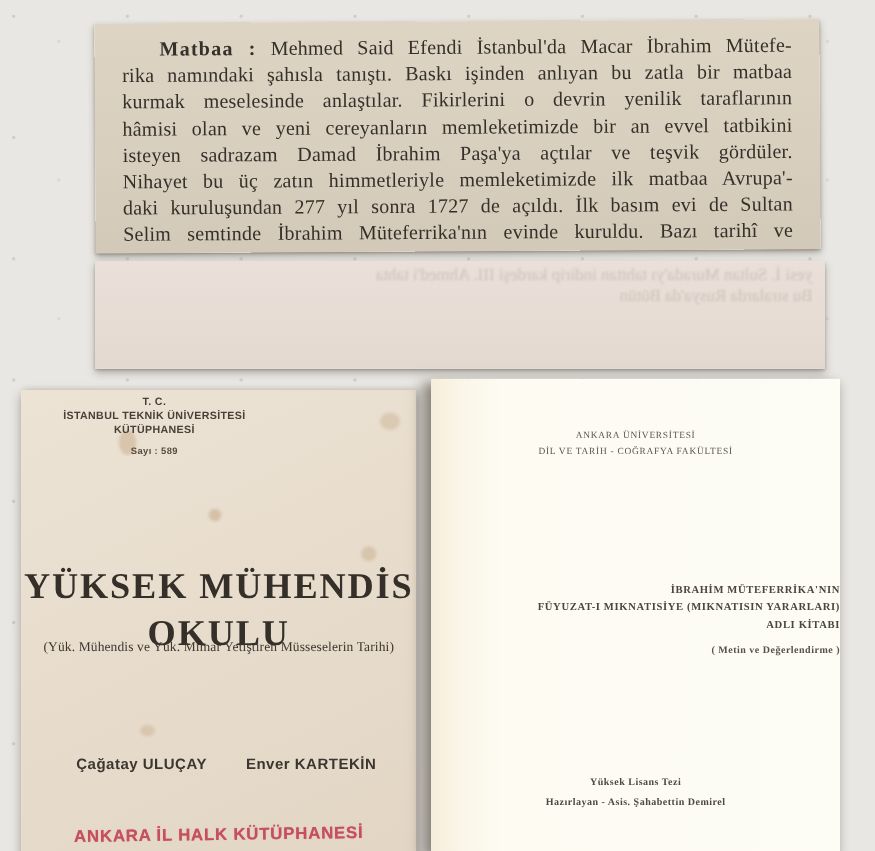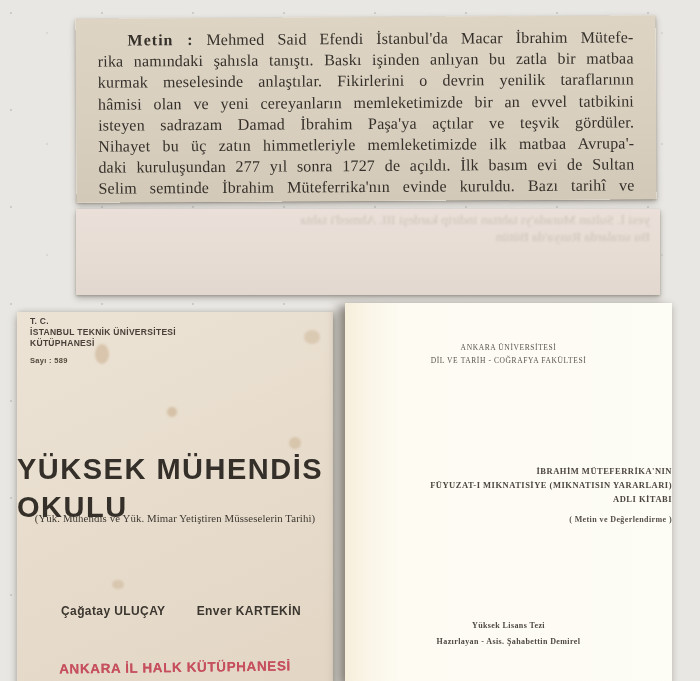--- a/index.html
+++ b/index.html
@@ -56,29 +56,29 @@
 
   
   .book{
     left:17px;top:312px;width:316px;height:380px;
     background:linear-gradient(155deg,#ece3d5 0%,#e8ddcd 45%,#e2d5c4 100%);
     box-shadow:0 4px 8px rgba(70,63,52,.4),2px 0 5px rgba(70,63,52,.22);
     color:#39342d;
   }
   .spot{position:absolute;border-radius:50%;filter:blur(1.2px);pointer-events:none;}
   .itu{
-    position:absolute;left:13px;top:4px;width:155px;text-align:left;
+    position:absolute;left:29px;top:4px;width:155px;text-align:center;
     font-family:"Liberation Sans",sans-serif;font-weight:bold;
     font-size:8.5px;line-height:11px;color:#494139;letter-spacing:.3px;
   }
   .itu p{margin:0;}
   .itu .num{font-size:7.5px;margin-top:6px;font-weight:bold;color:#55493d;}
   .book-title{
-    position:absolute;left:0;top:138px;width:100%;text-align:left;
-    font-family:Liberation Sans, sans-serif;font-weight:bold;
+    position:absolute;left:0;top:138px;width:100%;text-align:center;
+    font-family:Liberation Serif, serif;font-weight:bold;
     font-size:29px;line-height:38px;color:#343029;letter-spacing:1.5px;
   }
   .book-title p{margin:0;}
   .book-sub{
     position:absolute;left:0;top:200px;width:100%;text-align:center;
     font-family:Liberation Serif, serif;font-size:10.8px;
     color:#3d3830;letter-spacing:.1px;
   }
   .authors{
     position:absolute;left:0;top:292px;width:100%;
@@ -115,21 +115,21 @@
     position:absolute;left:0;top:315px;width:100%;text-align:center;
     font-weight:bold;font-size:8px;line-height:16px;letter-spacing:.4px;color:#4e4842;
   }
 </style>
 </head>
 <body>
 
 <div>
 
   <section class="piece strip1">
-    <p class="tline first"><span class="lead">Metin :</span> <span>Mehmed Said Efendi İstanbul'da Macar İbrahim Mütefe-</span></p>
+    <p class="tline first"><span class="lead">Matbaa :</span> <span>Mehmed Said Efendi İstanbul'da Macar İbrahim Mütefe-</span></p>
     <p class="tline">rika namındaki şahısla tanıştı. Baskı işinden anlıyan bu zatla bir matbaa</p>
     <p class="tline">kurmak meselesinde anlaştılar. Fikirlerini o devrin yenilik taraflarının</p>
     <p class="tline">hâmisi olan ve yeni cereyanların memleketimizde bir an evvel tatbikini</p>
     <p class="tline">isteyen sadrazam Damad İbrahim Paşa'ya açtılar ve teşvik gördüler.</p>
     <p class="tline">Nihayet bu üç zatın himmetleriyle memleketimizde ilk matbaa Avrupa'-</p>
     <p class="tline">daki kuruluşundan 277 yıl sonra 1727 de açıldı. İlk basım evi de Sultan</p>
     <p class="tline">Selim semtinde İbrahim Müteferrika'nın evinde kuruldu. Bazı tarihî ve</p>
   </section>
 
   <section class="piece strip2">

